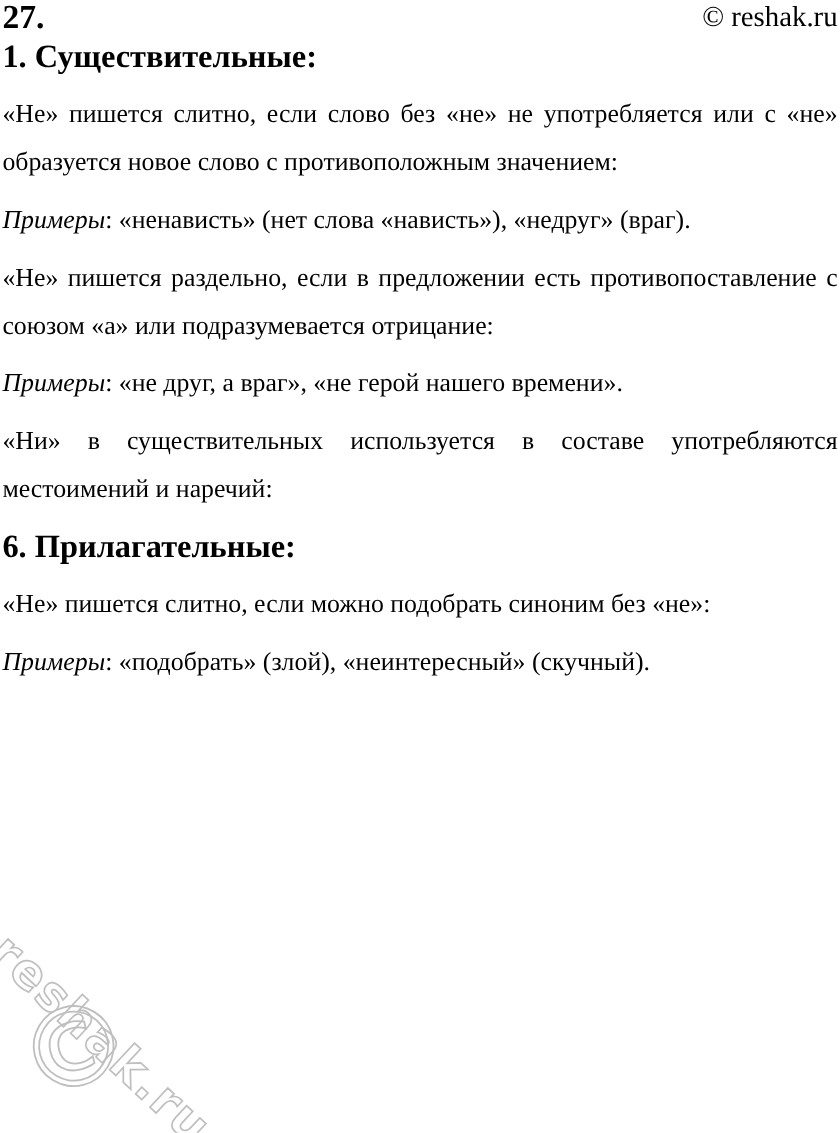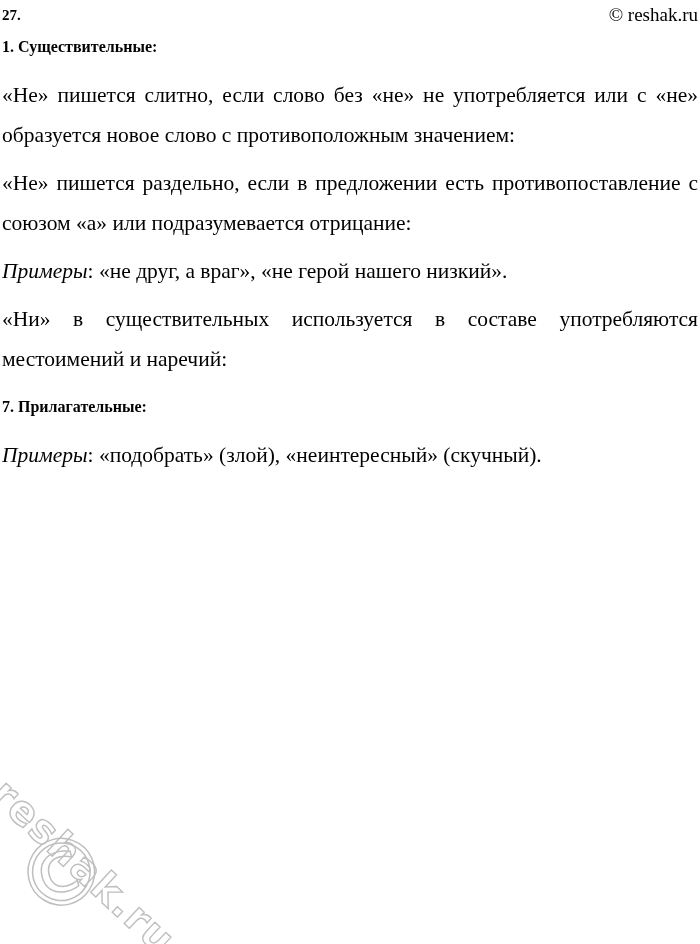--- a/index.html
+++ b/index.html
@@ -21,32 +21,32 @@
     padding: 3px 2px 0 2px;
   }
   .page-header {
     display: flex;
     justify-content: space-between;
     align-items: flex-start;
     line-height: 24px;
   }
   .problem-number {
     font-weight: bold;
-    font-size: 15px;
+    font-size: 28px;
   }
   .copyright {
-    font-size: 19px;
+    font-size: 24px;
   }
   .doc p {
     margin: 0 0 8px 0;
     text-align: justify;
     line-height: 40px;
   }
   .doc .section-heading {
-    font-size: 16px;
+    font-size: 27px;
     font-weight: bold;
     margin: 0 0 8px 0;
     line-height: 40px;
     text-align: left;
   }
   .rule-lead { font-weight: normal; }
   .examples-label { font-style: italic; }
   .intro { margin-top: 10px !important; }
   
   .watermark {
@@ -95,25 +95,27 @@
     <span class="problem-number">27.</span>
     <span class="copyright">© reshak.ru</span>
   </div>
 
   <div class="doc">
 
 
     <p class="section-heading">1. Существительные:</p>
 
     <p class="rule"><span class="rule-lead">«Не» пишется слитно</span><span>, если слово без «не» не употребляется или с «не» образуется новое слово с противоположным значением:</span></p>
+    <p class="examples"><span class="examples-label">Примеры</span><span>: «ненависть» (нет слова «нависть»), «недруг» (враг).</span></p>
 
     <p class="rule"><span class="rule-lead">«Не» пишется раздельно</span><span>, если в предложении есть противопоставление с союзом «а» или подразумевается отрицание:</span></p>
-    <p class="examples"><span class="examples-label">Примеры</span><span>: «не друг, а враг», «не герой нашего низкий».</span></p>
+    <p class="examples"><span class="examples-label">Примеры</span><span>: «не друг, а враг», «не герой нашего времени».</span></p>
 
     <p class="rule"><span class="rule-lead">«Ни»</span><span> в существительных используется в составе употребляются местоимений и наречий:</span></p>
 
-    <p class="section-heading">7. Прилагательные:</p>
+    <p class="section-heading">6. Прилагательные:</p>
 
+    <p class="rule"><span class="rule-lead">«Не» пишется слитно</span><span>, если можно подобрать синоним без «не»:</span></p>
     <p class="examples"><span class="examples-label">Примеры</span><span>: «подобрать» (злой), «неинтересный» (скучный).</span></p>
 
 
   </div>
 </div>
 
 </body></html>

